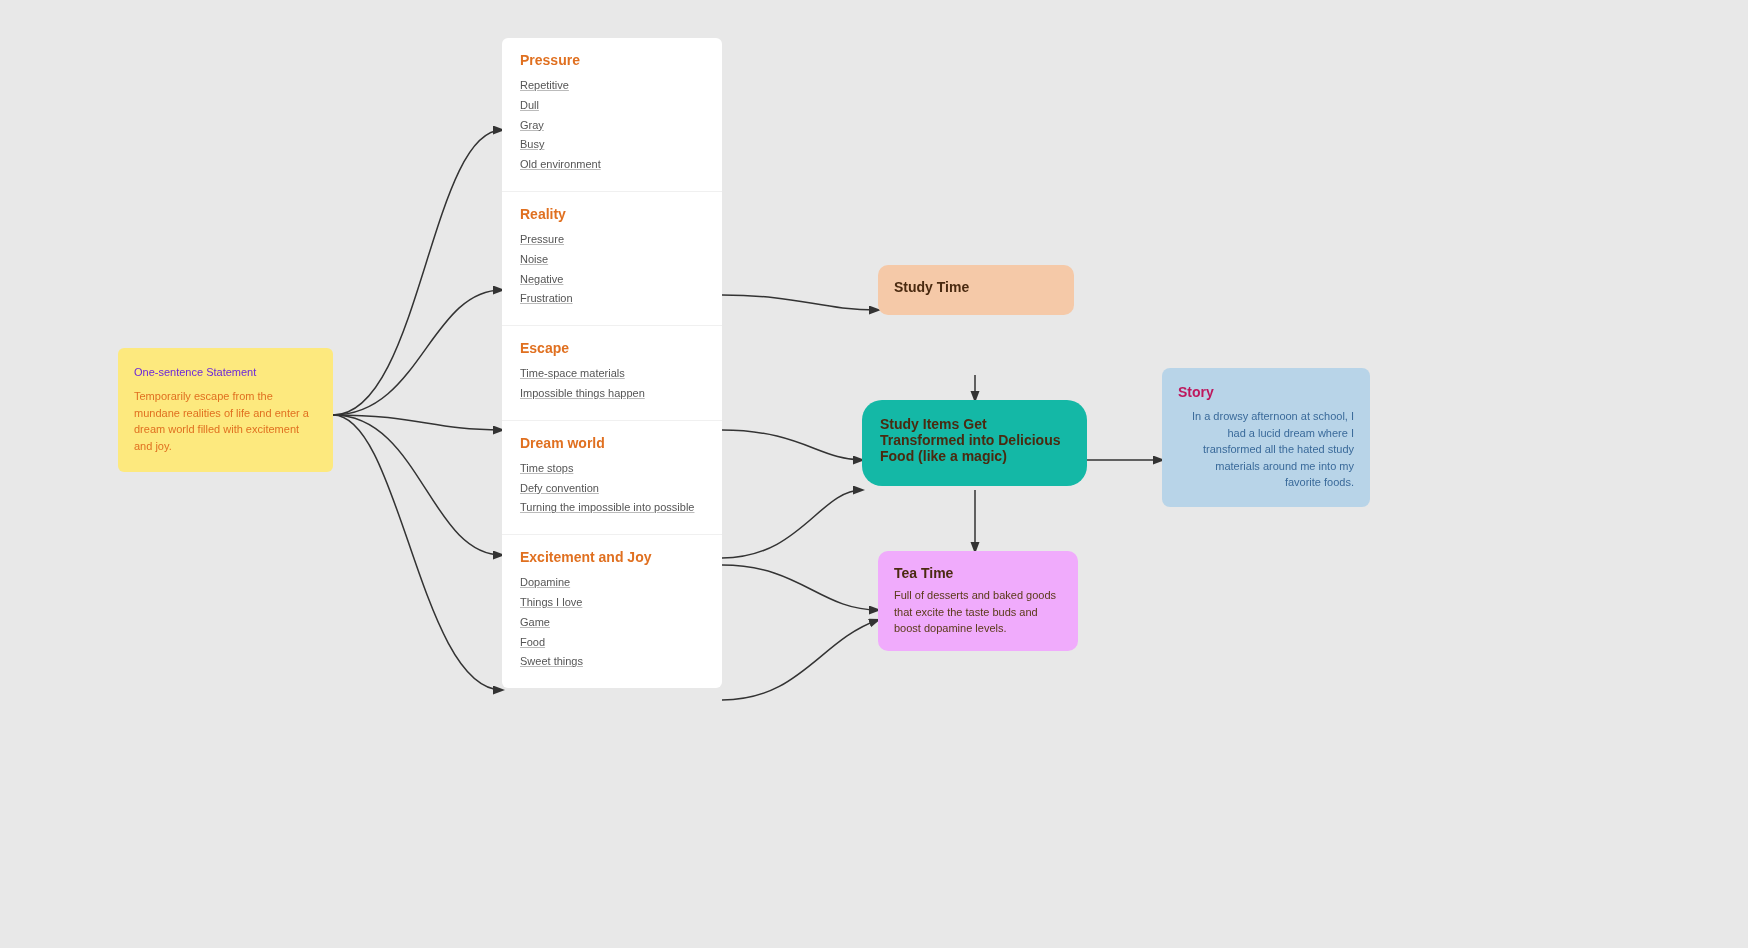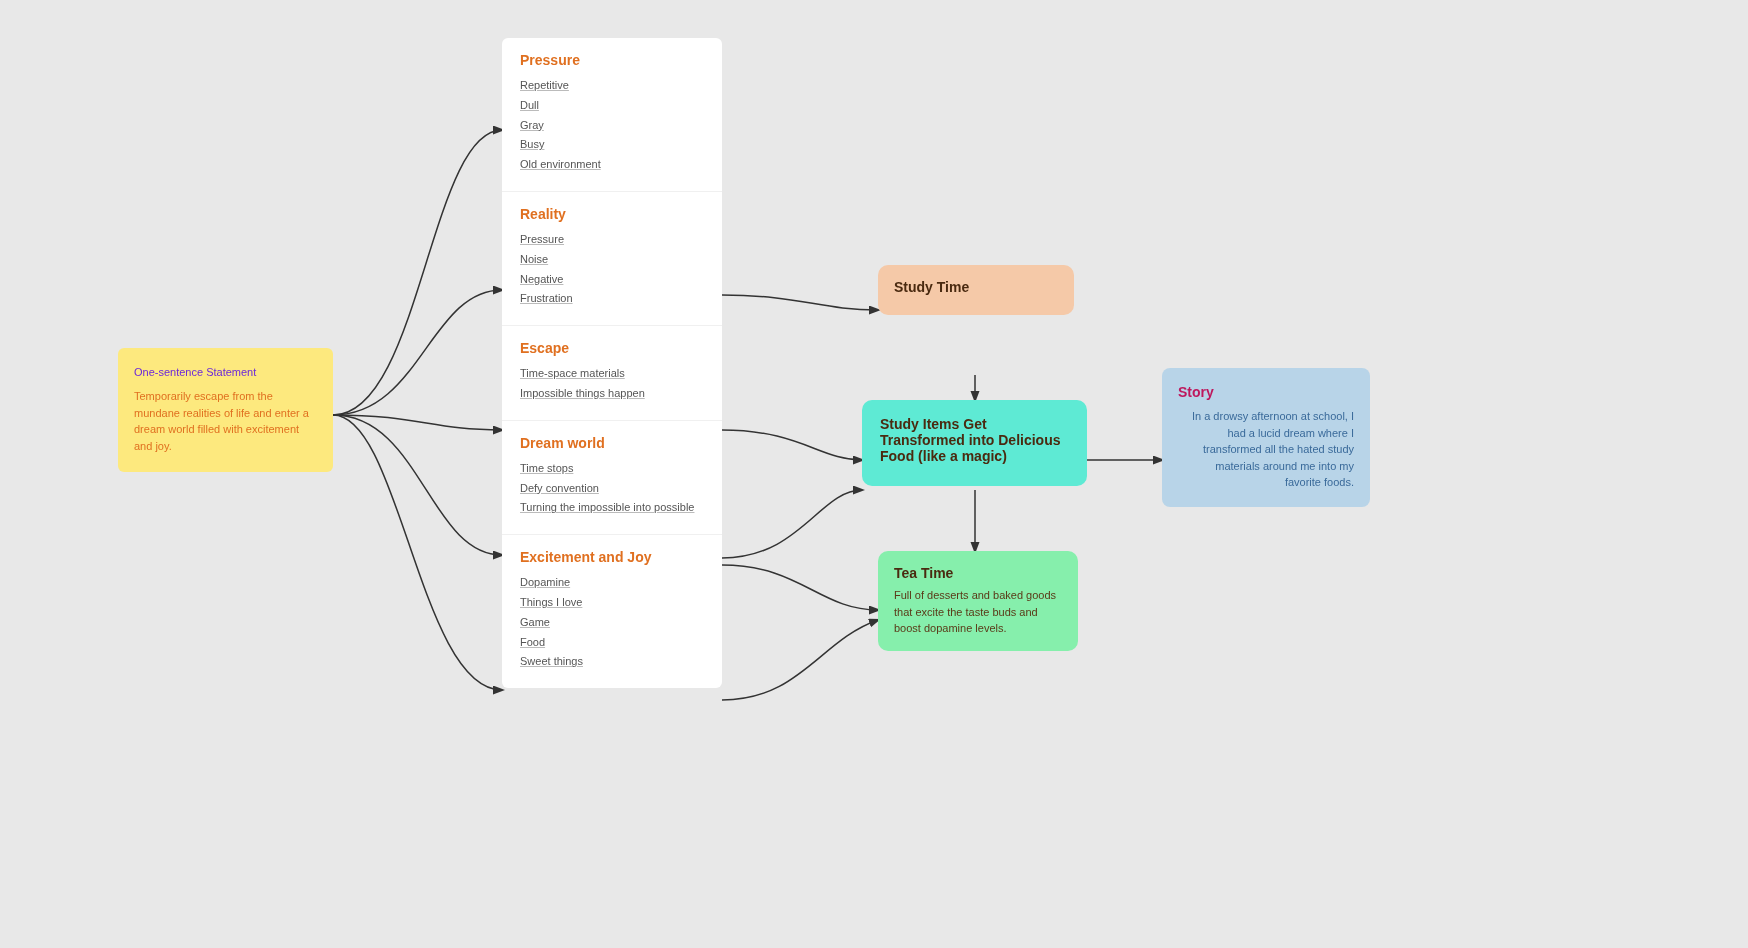--- a/index.html
+++ b/index.html
@@ -77,30 +77,30 @@
       width: 196px;
       background: #f5c9a8;
       border-radius: 10px;
       padding: 14px 16px;
     }
     .study-items-box {
       position: absolute;
       left: 862px;
       top: 400px;
       width: 225px;
-      background: #5eead4;
-      border-radius: 10px;
+      background: #14b8a6;
+      border-radius: 20px;
       padding: 16px 18px;
     }
     .tea-time-box {
       position: absolute;
       left: 878px;
       top: 551px;
       width: 200px;
-      background: #86efac;
+      background: #f0abfc;
       border-radius: 10px;
       padding: 14px 16px;
     }
     .right-box-title {
       font-size: 14px;
       font-weight: bold;
       color: #4a2a10;
       margin-bottom: 6px;
     }
     .right-box-text {

